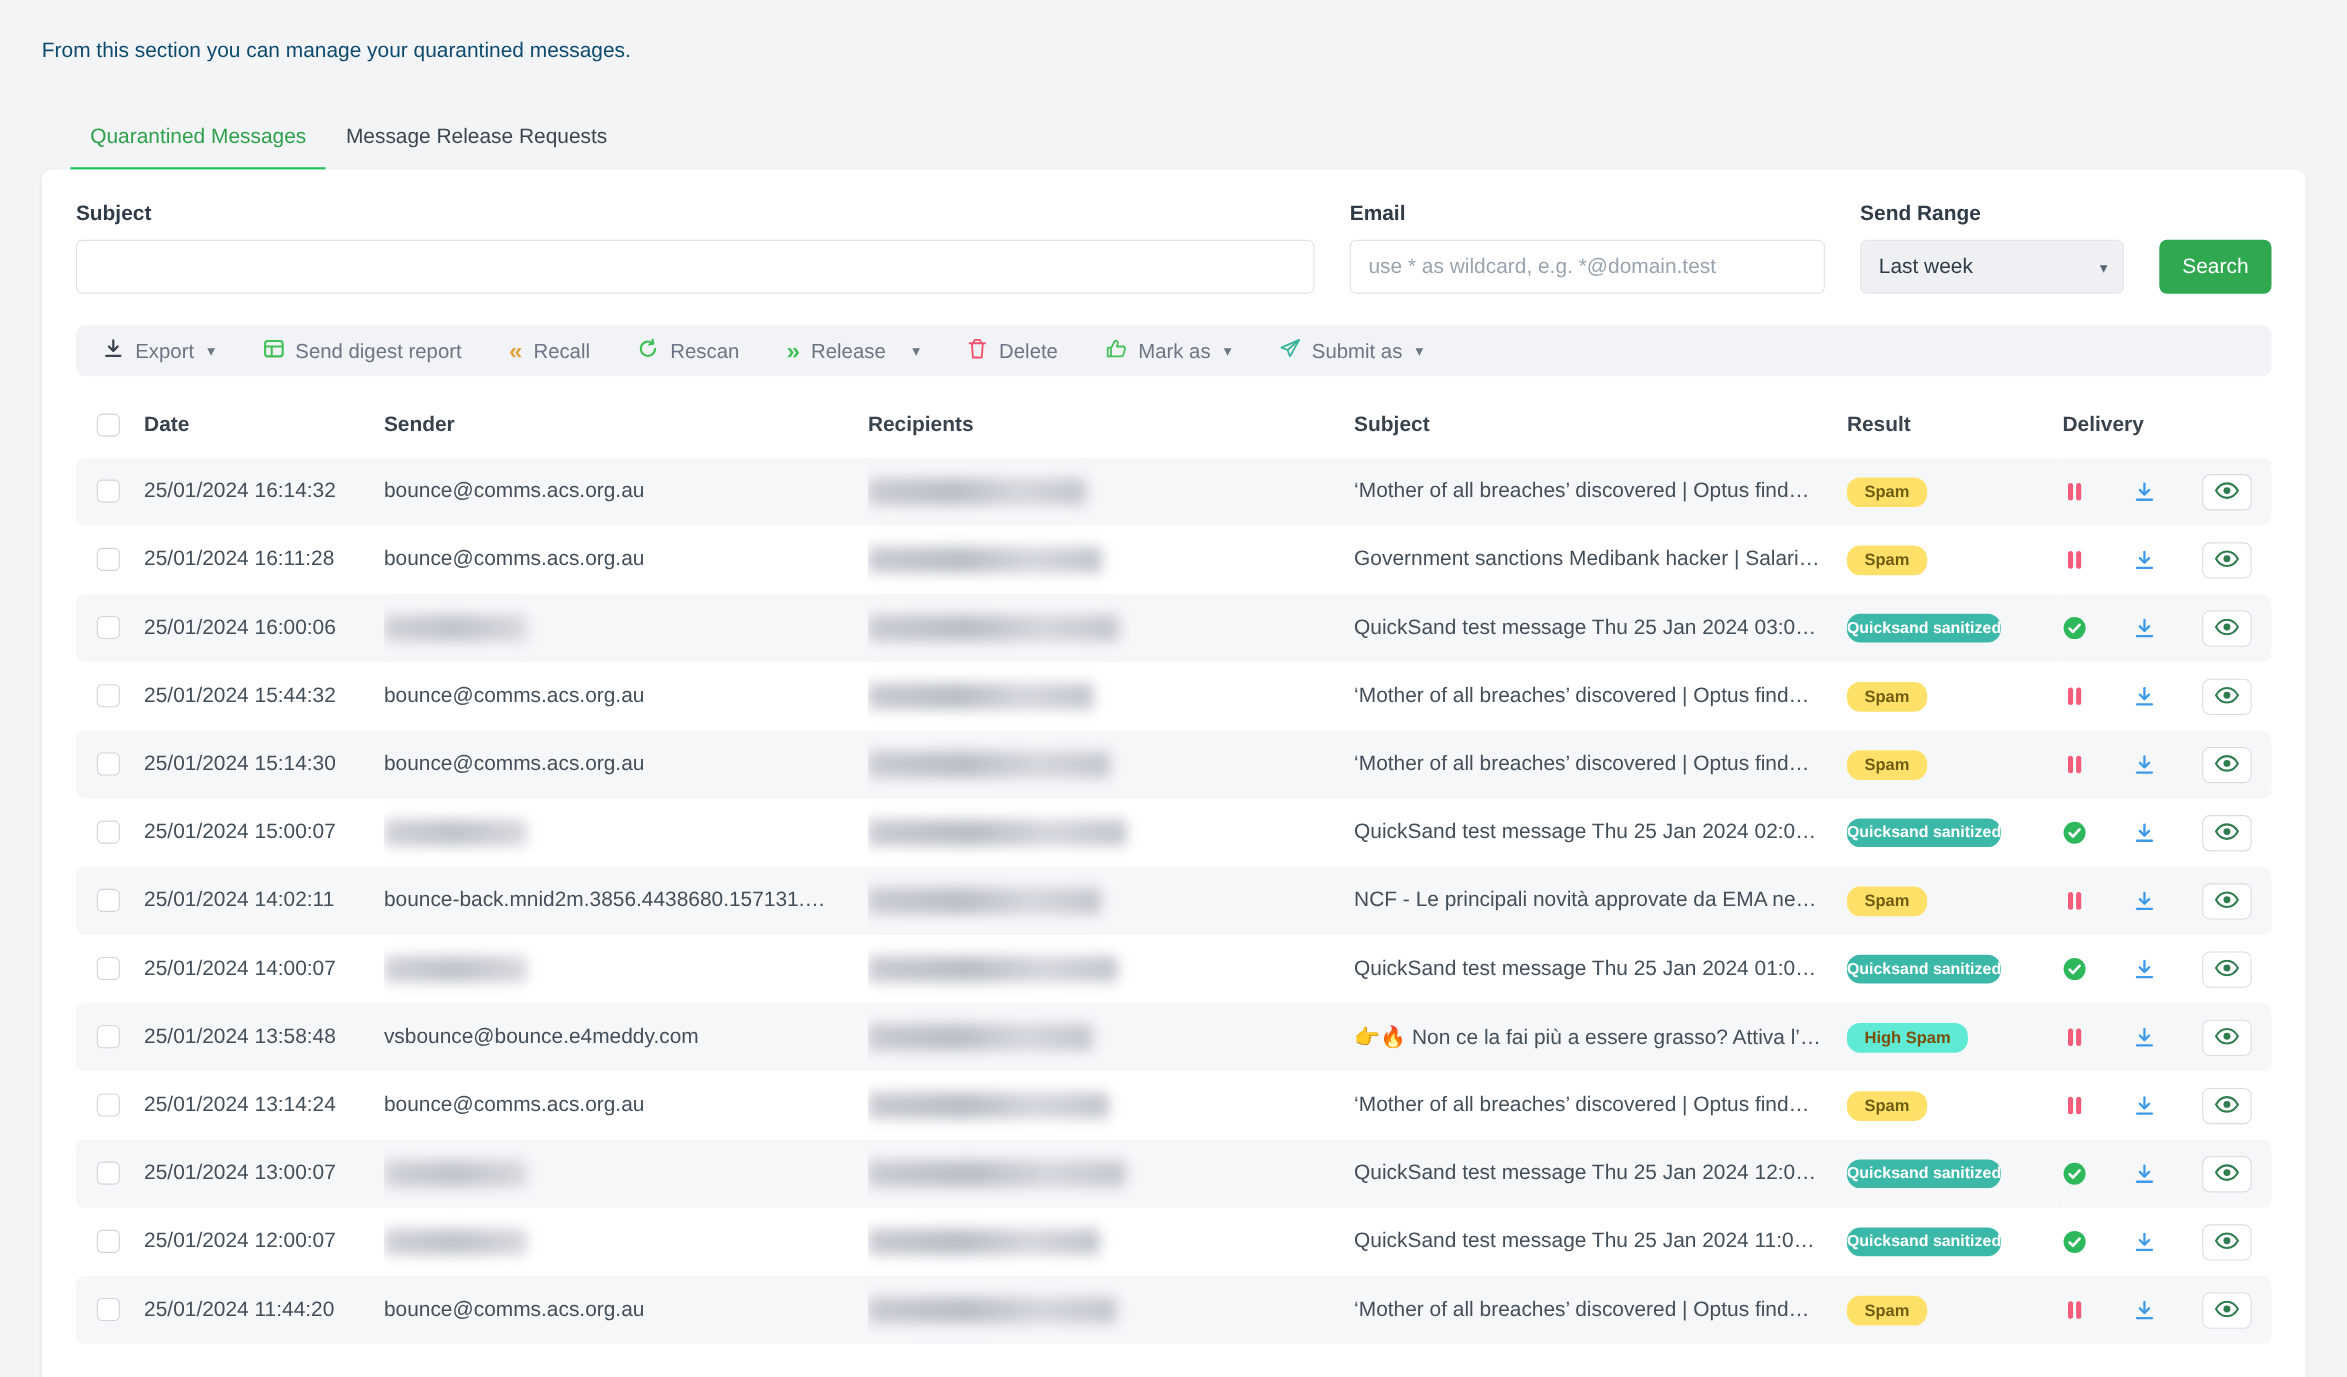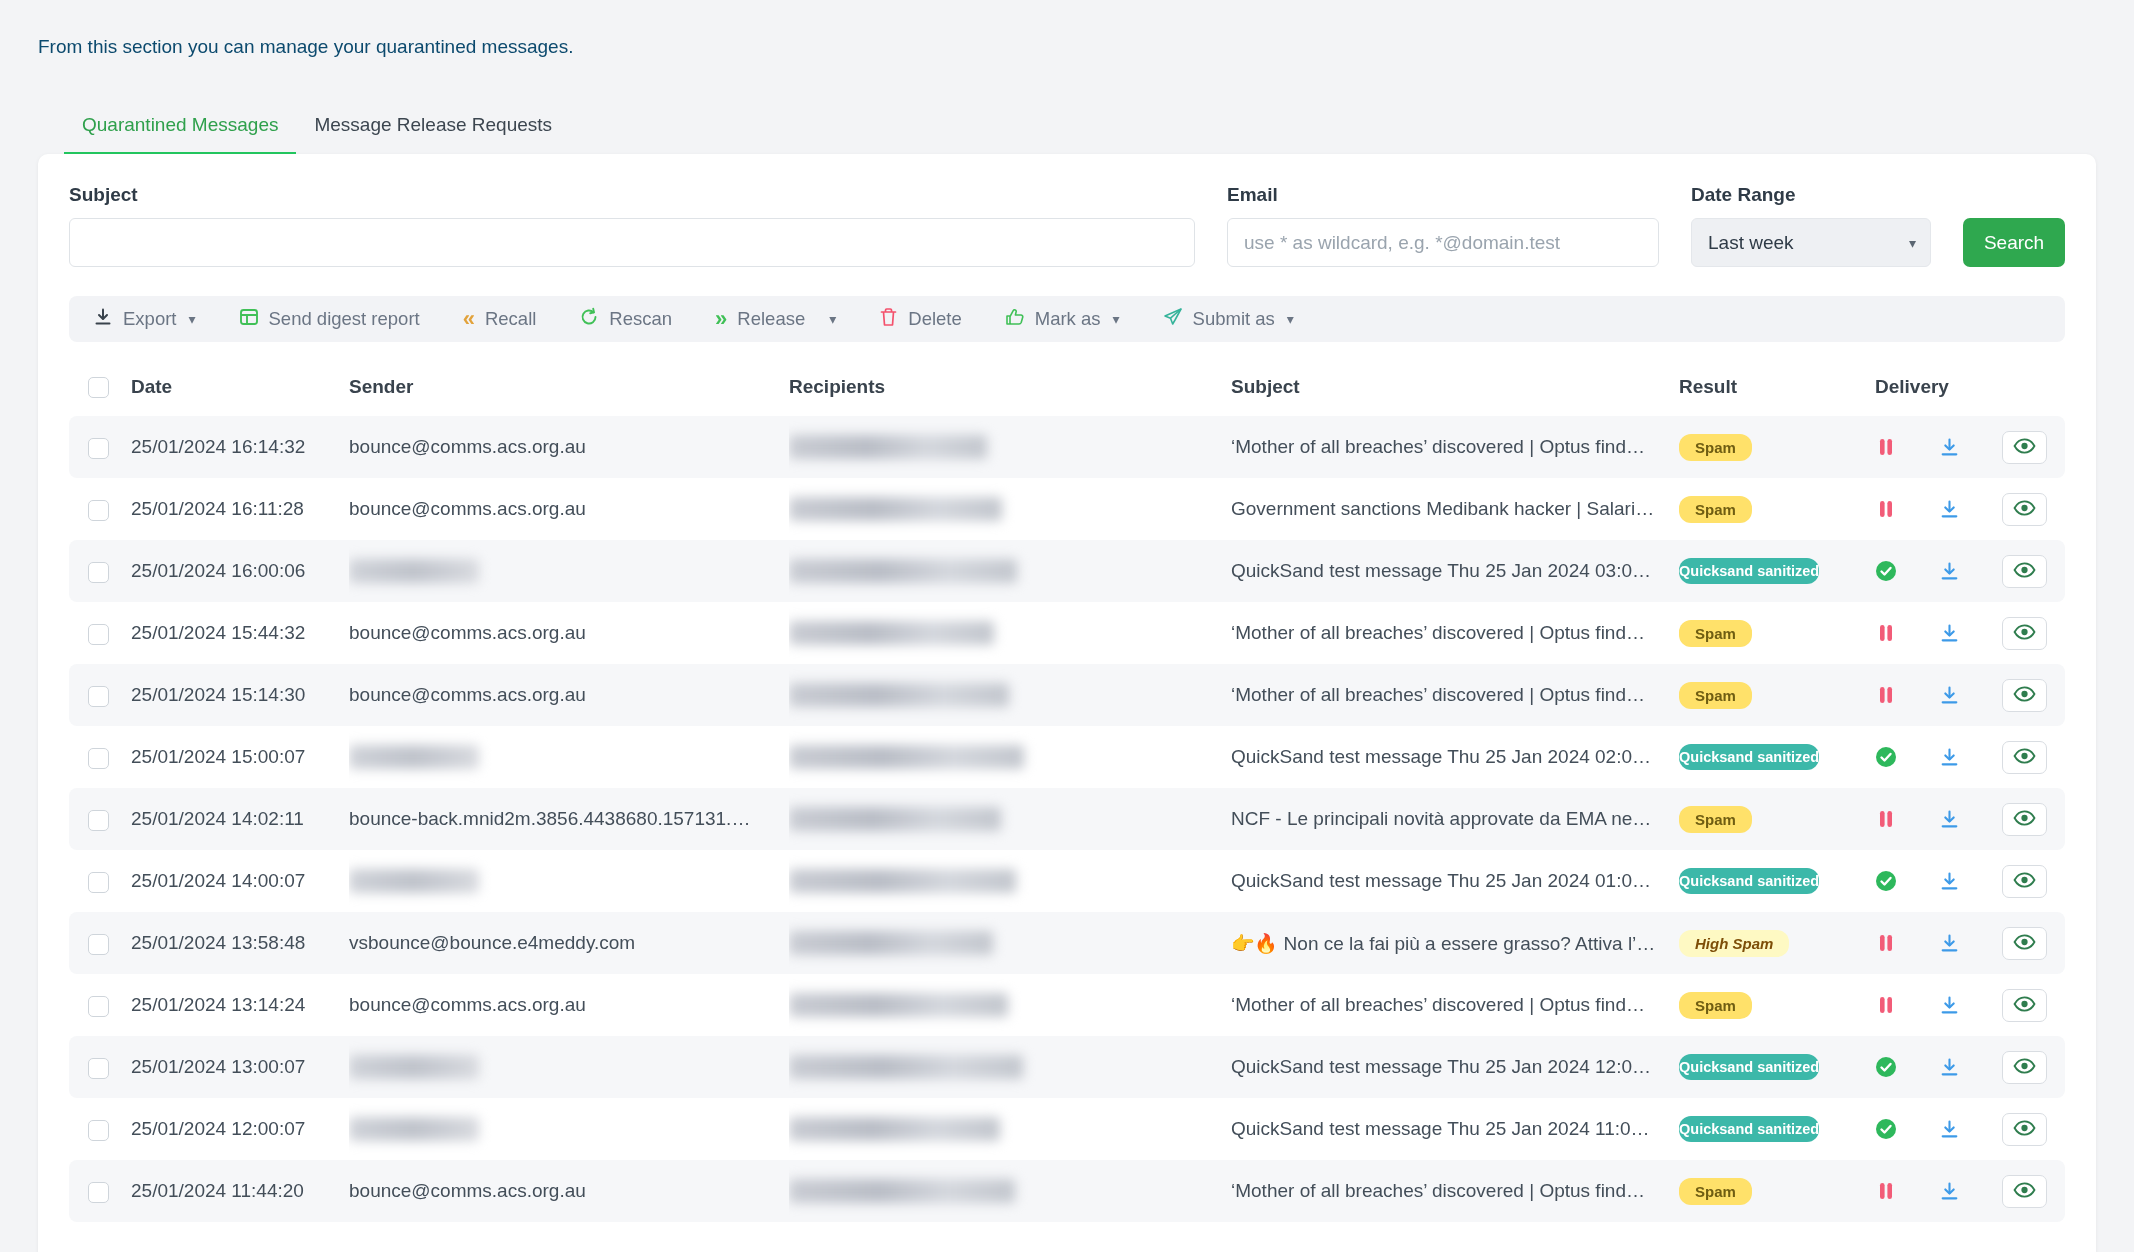--- a/index.html
+++ b/index.html
@@ -64,21 +64,21 @@
   tr.striped td:first-child{border-top-left-radius:8px;border-bottom-left-radius:8px;}
   tr.striped td:last-child{border-top-right-radius:8px;border-bottom-right-radius:8px;}
   .cell-check,.th-check{padding-left:19px;}
   .checkbox{
     width:21px;height:21px;border:1.5px solid #cfd5db;border-radius:5px;
     background:#fff;display:inline-block;vertical-align:middle;cursor:pointer;box-sizing:border-box;
   }
   .badge{display:inline-block;padding:5px 16px;border-radius:12px;font-size:15px;font-weight:700;}
   .badge-spam{background:#ffe16a;color:#6f5d12;}
   .badge-quicksand-sanitized{background:#3cb8a9;color:#fff;padding:5px 0;font-size:14.5px;}
-  .badge-high-spam{background:#fef9c3;color:#7d4e08;font-style:italic;}
+  .badge-high-spam{background:#5eead4;color:#7d4e08;}
   .delivery-wrap{display:flex;align-items:center;gap:42px;}
   .status-ico{width:22px;display:inline-flex;justify-content:center;}
   .dl-ico{display:inline-flex;cursor:pointer;}
   .eye-btn{
     width:45px;height:33px;background:#fff;border:1.5px solid #d9dde2;border-radius:7px;
     display:inline-flex;align-items:center;justify-content:center;cursor:pointer;padding:0;
   }
   .blur-block{
     display:inline-block;height:24px;border-radius:4px;vertical-align:middle;
     background:linear-gradient(90deg,#c9ccd3,#b9bdc6 40%,#d4d7dd 70%,#c2c6cd);
@@ -103,21 +103,21 @@
     <div class="filters">
       <div class="fg-subject">
         <label class="filter-label">Subject</label>
         <input class="text-input" type="text" style="">
       </div>
       <div class="fg-email">
         <label class="filter-label">Email</label>
         <input class="text-input" type="text" placeholder="use * as wildcard, e.g. *@domain.test" style="">
       </div>
       <div class="fg-date">
-        <label class="filter-label">Date Range</label>
+        <label class="filter-label">Send Range</label>
         <div class="select">
           <span>Last week</span>
           <span class="caret">▾</span>
         </div>
       </div>
       <button class="search-btn">Search</button>
     </div>
 
     <div class="toolbar">
       <div class="tool">

